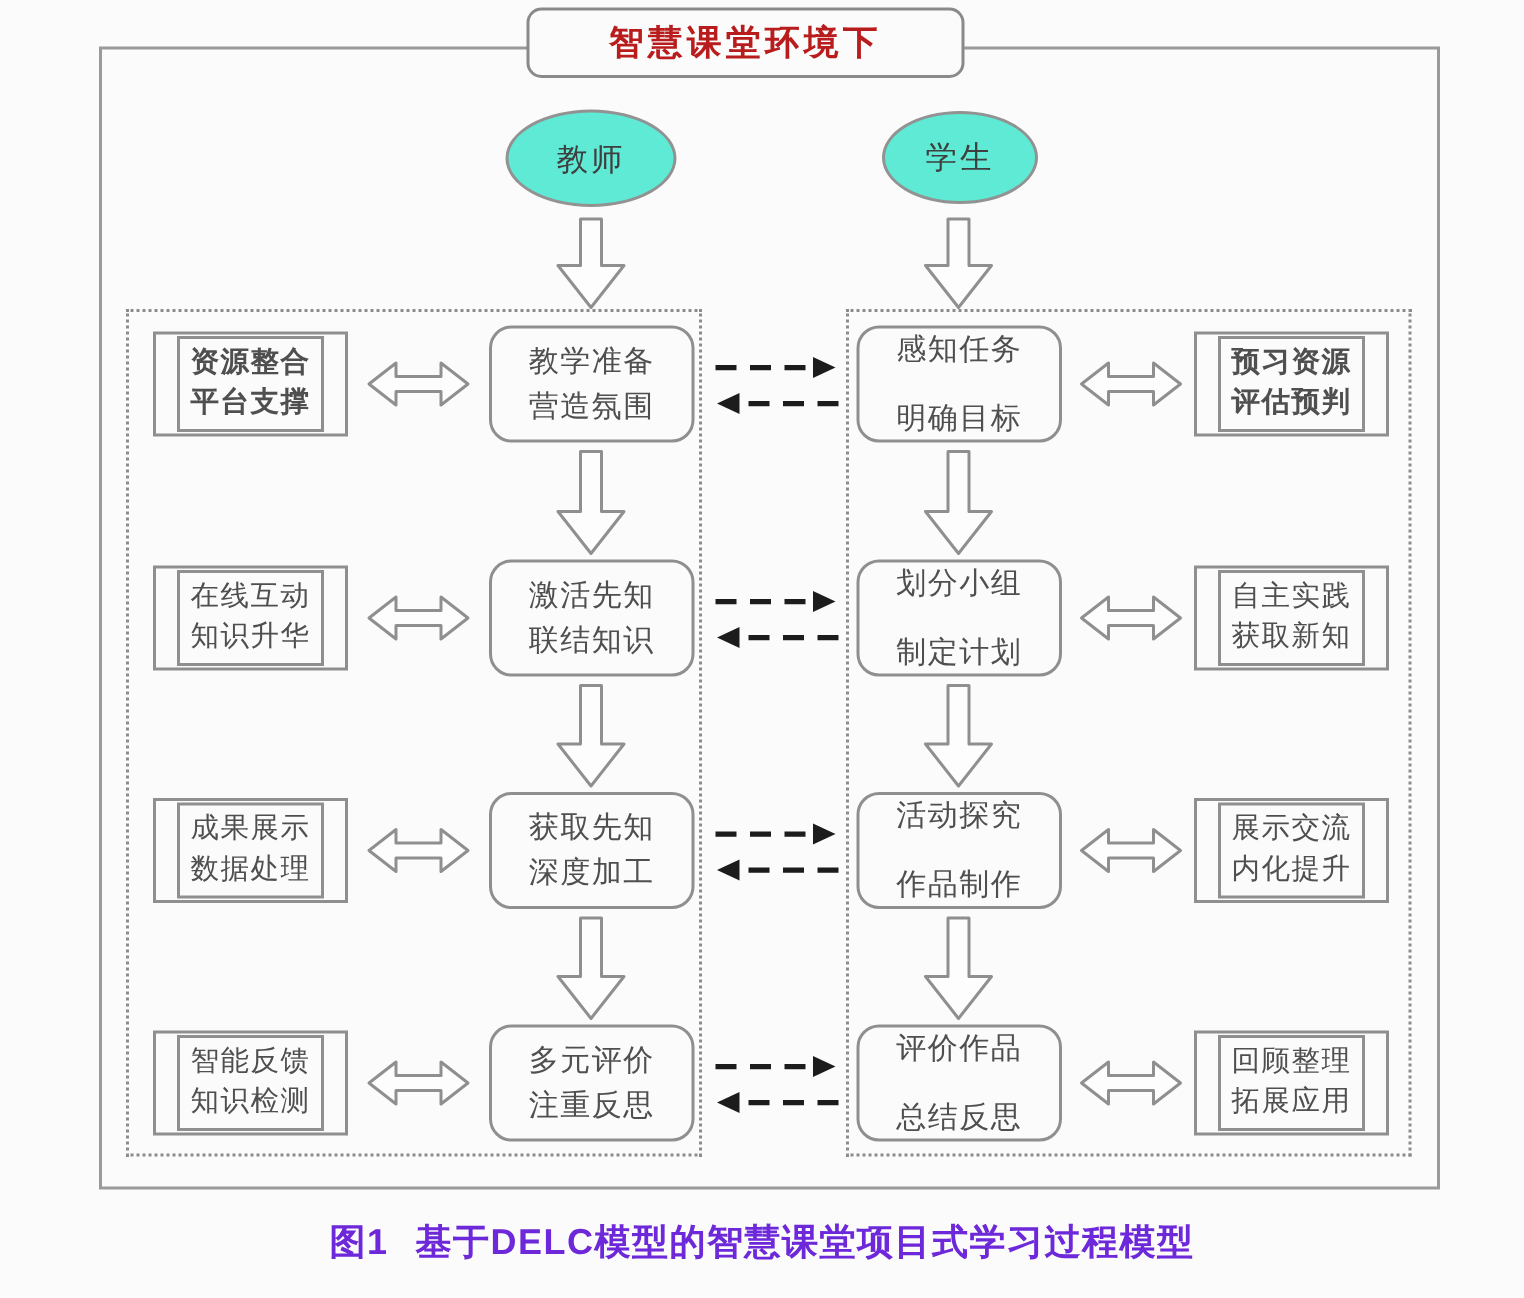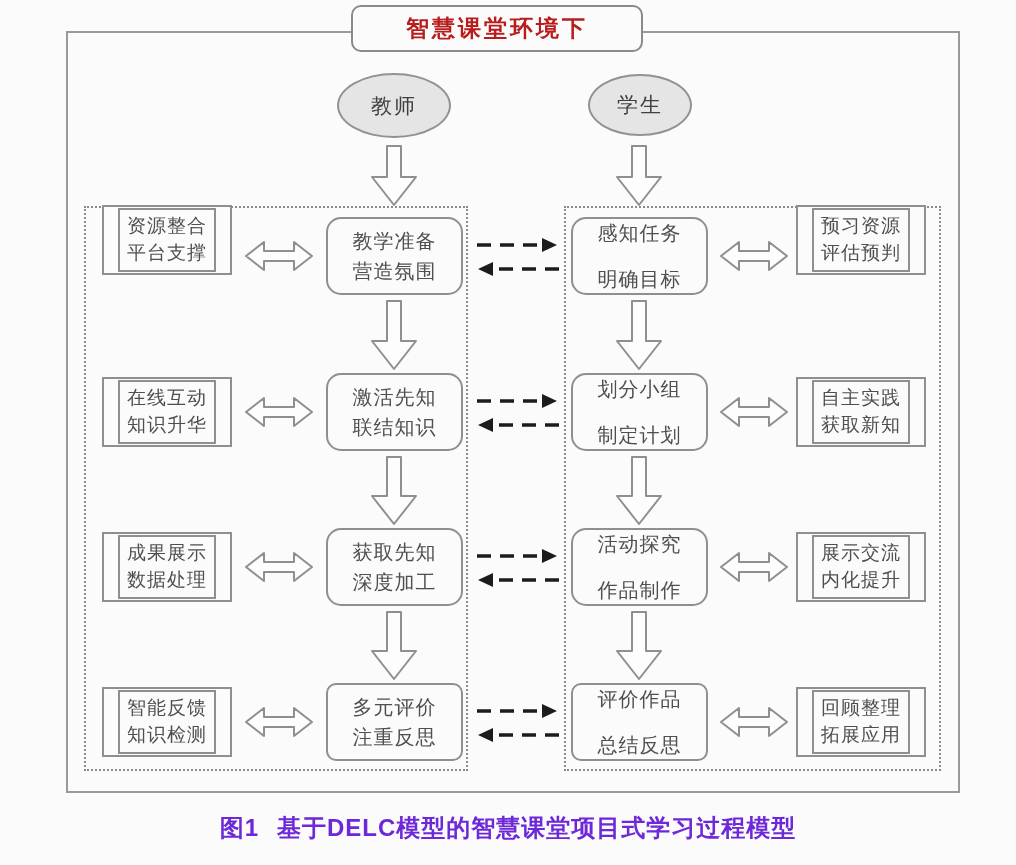--- a/index.html
+++ b/index.html
@@ -15,21 +15,21 @@
   }
   .title-box {
     position: absolute; left: 351px; top: 5px; width: 292px; height: 47px;
     border: 2px solid #8a8a8a; border-radius: 10px; background: #fbfbfb;
     display: flex; align-items: center; justify-content: center;
     font-size: 23px; font-weight: 600; color: #b91c1c; letter-spacing: 3px;
     z-index: 3;
   }
   .ellipse {
     position: absolute; border: 2px solid #929292; border-radius: 50%;
-    background: #e5e5e5; display: flex; align-items: center; justify-content: center;
+    background: #5eead4; display: flex; align-items: center; justify-content: center;
     font-size: 21px; color: #3f3f3f; letter-spacing: 2px; z-index: 2;
   }
   .ellipse.teacher { left: 337px; top: 73px; width: 114px; height: 65px; }
   .ellipse.student { left: 588px; top: 74px; width: 104px; height: 62px; }
   .panel {
     position: absolute; top: 206px; height: 565px;
     border: 2px dotted #8b8b8b; z-index: 1;
   }
   .panel.left  { left: 84px;  width: 384px; }
   .panel.right { left: 564px; width: 377px; }
@@ -47,22 +47,22 @@
     position: absolute; width: 137px; height: 78px;
     border: 2px solid #8f8f8f; border-radius: 15px; background: #fbfbfb; z-index: 2;
     display: flex; flex-direction: column; align-items: center; justify-content: center;
     font-size: 20px; line-height: 1.5; color: #4f4f4f; letter-spacing: 1px;
     text-align: center;
   }
   .c-left    { left: 102px; }
   .c-teacher { left: 326px; }
   .c-student { left: 571px; gap: 16px; }
   .c-right   { left: 796px; }
-  .dbox.r0 { top: 205px; } .dbox.r1 { top: 377px; } .dbox.r2 { top: 532px; } .dbox.r3 { top: 687px; }
-  .rbox.r0 { top: 217px; align-items: center; } .rbox.r1 { top: 373px; } .rbox.r2 { top: 528px; } .rbox.r3 { top: 683px; border-radius: 10px; }
+  .dbox.r0 { top: 221px; font-weight: bold; } .dbox.r1 { top: 377px; } .dbox.r2 { top: 532px; } .dbox.r3 { top: 687px; }
+  .rbox.r0 { top: 217px; align-items: center; } .rbox.r1 { top: 373px; } .rbox.r2 { top: 528px; } .rbox.r3 { top: 683px; }
   .arrows { position: absolute; left: 0; top: 0; width: 1016px; height: 865px; z-index: 2; pointer-events: none; }
   .hollow { fill: #fdfdfd; stroke: #8f8f8f; stroke-width: 2; stroke-linejoin: round; }
   .dline  { stroke: #1c1c1c; stroke-width: 3.5; stroke-dasharray: 14 9; }
   .dhead  { fill: #1c1c1c; }
   .caption {
     position: absolute; left: 0; top: 812px; width: 100%;
     text-align: center; font-size: 24px; font-weight: bold;
     color: #6d28d9; letter-spacing: 1px;
   }
   .caption .cap-label { margin-right: 18px; }

